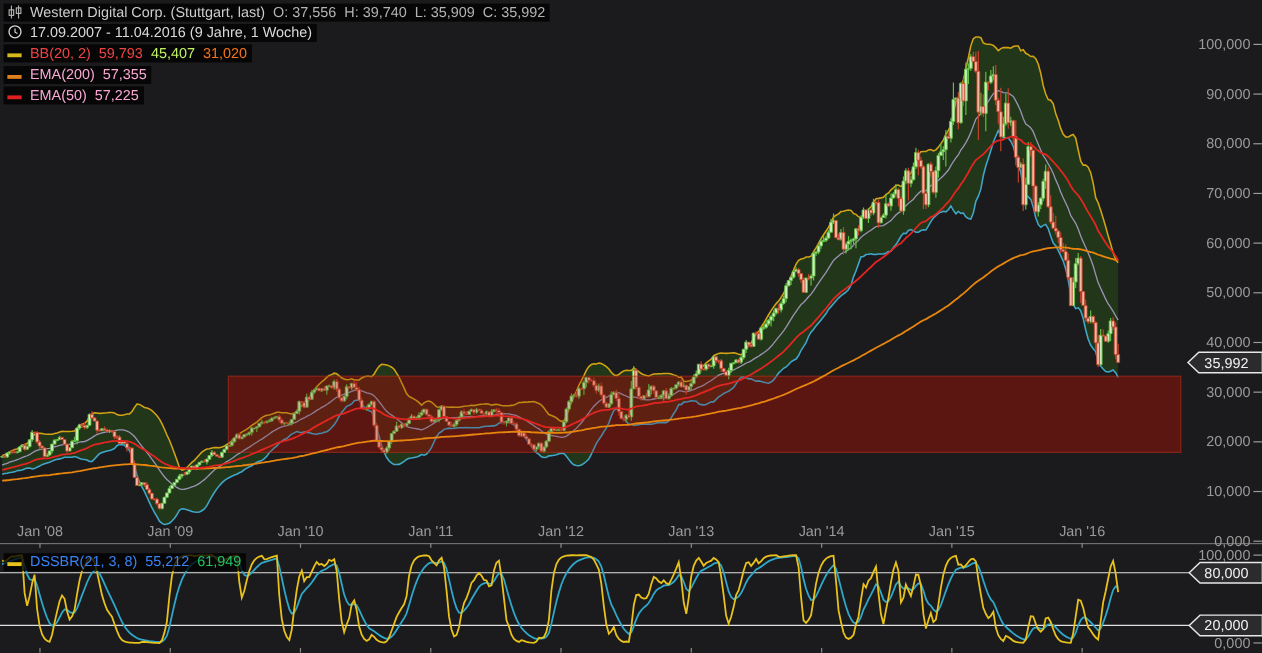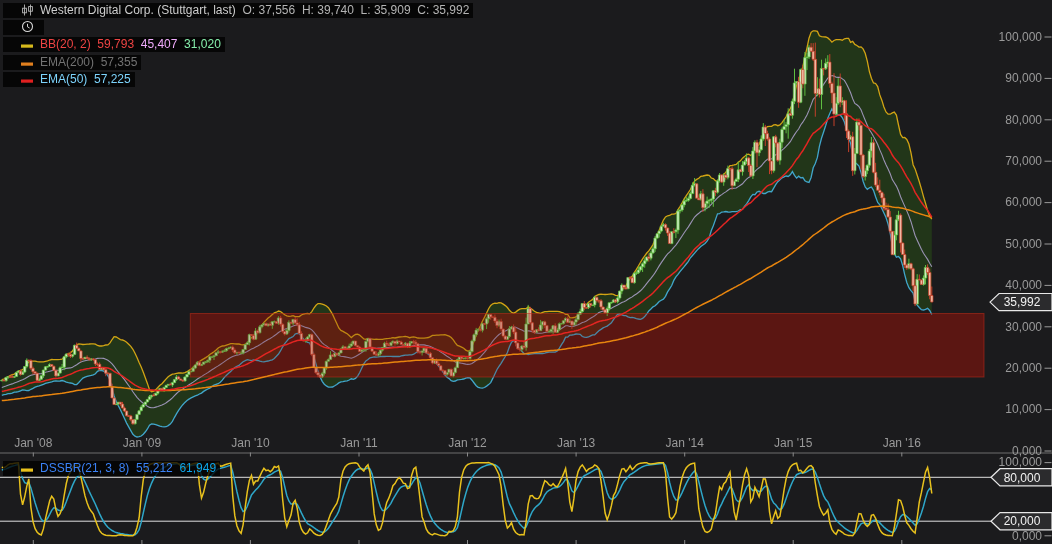--- a/index.html
+++ b/index.html
@@ -1,17 +1,17 @@
 <!DOCTYPE html>
 <html><head><meta charset="utf-8"><style>
   html,body{margin:0;padding:0;background:#1b1b1d;width:1052px;height:544px;overflow:hidden}
   .ax{font:12px "Liberation Sans",sans-serif;fill:#9a9a9a}
   .tag{font:12px "Liberation Sans",sans-serif;fill:#f2f2f2}
   .lg{position:absolute;left:3px;font:12px "Liberation Sans",sans-serif;color:#c9c9c9;
-      background:rgba(0,0,0,0.78);padding:0 4px 1px 18px;white-space:nowrap;line-height:14px}
+      background:rgba(0,0,0,0.78);padding:0 4px 1px 3px;white-space:nowrap;line-height:14px}
   .lg svg{vertical-align:-2px;margin-right:6px}
 </style></head><body>
 <svg width="1052" height="544">
  <rect width="1052" height="544" fill="#1b1b1d"></rect>
  <path d="M1.8 379.6L3.9 379.0L6.0 377.8L8.0 376.7L10.1 375.5L12.2 374.6L14.3 374.1L16.4 372.6L18.4 371.0L20.5 370.5L22.6 369.6L24.7 367.6L26.8 364.3L28.8 361.8L30.9 361.3L33.0 361.1L35.1 361.2L37.2 361.6L39.2 361.8L41.3 361.9L43.4 361.8L45.5 361.3L47.6 360.8L49.7 360.0L51.7 359.5L53.8 359.6L55.9 359.6L58.0 359.6L60.1 359.4L62.1 359.1L64.2 357.0L66.3 354.7L68.4 353.6L70.5 352.8L72.5 351.0L74.6 347.3L76.7 344.8L78.8 343.9L80.9 344.2L82.9 344.5L85.0 344.3L87.1 344.1L89.2 344.0L91.3 343.8L93.3 343.8L95.4 344.1L97.5 345.5L99.6 346.0L101.7 346.0L103.7 345.7L105.8 345.0L107.9 344.9L110.0 342.9L112.1 339.5L114.1 336.7L116.2 337.0L118.3 338.2L120.4 339.6L122.5 340.0L124.5 340.8L126.6 342.2L128.7 344.2L130.8 346.4L132.9 349.3L135.0 353.3L137.0 357.5L139.1 362.5L141.2 366.9L143.3 372.3L145.4 378.0L147.4 383.4L149.5 389.6L151.6 391.7L153.7 391.2L155.8 389.6L157.8 387.5L159.9 385.3L162.0 383.7L164.1 381.3L166.2 378.9L168.2 376.8L170.3 375.3L172.4 374.2L174.5 373.9L176.6 373.3L178.6 373.0L180.7 373.0L182.8 373.1L184.9 372.6L187.0 371.7L189.0 370.4L191.1 369.1L193.2 367.3L195.3 365.3L197.4 362.9L199.4 361.5L201.5 360.1L203.6 358.9L205.7 357.6L207.8 356.2L209.8 354.4L211.9 353.1L214.0 351.7L216.1 349.9L218.2 348.0L220.3 346.8L222.3 346.0L224.4 345.8L226.5 345.1L228.6 344.4L230.7 343.6L232.7 343.6L234.8 343.9L236.9 344.0L239.0 344.0L241.1 344.6L243.1 344.9L245.2 344.2L247.3 343.4L249.4 340.2L251.5 337.7L253.5 336.6L255.6 333.6L257.7 331.5L259.8 328.3L261.9 325.2L263.9 322.3L266.0 320.2L268.1 318.1L270.2 316.5L272.3 314.5L274.3 312.9L276.4 312.2L278.5 311.0L280.6 311.5L282.7 313.2L284.7 314.8L286.8 315.9L288.9 316.4L291.0 316.2L293.1 315.7L295.2 316.7L297.2 316.7L299.3 316.6L301.4 315.0L303.5 314.0L305.6 313.6L307.6 313.5L309.7 313.9L311.8 311.6L313.9 308.0L316.0 305.3L318.0 303.6L320.1 303.7L322.2 304.2L324.3 304.9L326.4 306.0L328.4 307.7L330.5 310.9L332.6 314.4L334.7 319.0L336.8 323.4L338.8 327.9L340.9 330.4L343.0 331.4L345.1 332.6L347.2 333.8L349.2 335.5L351.3 337.6L353.4 335.7L355.5 334.5L357.6 334.2L359.6 335.1L361.7 336.9L363.8 339.0L365.9 339.4L368.0 338.4L370.0 338.9L372.1 339.1L374.2 339.3L376.3 339.2L378.4 339.3L380.5 339.4L382.5 339.3L384.6 338.9L386.7 338.6L388.8 338.4L390.9 338.1L392.9 337.7L395.0 338.0L397.1 337.5L399.2 337.0L401.3 336.8L403.3 336.7L405.4 336.4L407.5 336.9L409.6 337.7L411.7 337.2L413.7 336.9L415.8 337.3L417.9 338.0L420.0 338.2L422.1 338.1L424.1 338.1L426.2 337.8L428.3 337.5L430.4 336.6L432.5 335.4L434.5 335.4L436.6 335.1L438.7 335.2L440.8 334.9L442.9 334.8L444.9 334.6L447.0 335.4L449.1 336.2L451.2 337.5L453.3 339.9L455.3 342.8L457.4 345.4L459.5 346.2L461.6 347.1L463.7 348.2L465.8 350.1L467.8 351.1L469.9 350.7L472.0 346.6L474.1 341.1L476.2 335.3L478.2 330.2L480.3 326.1L482.4 321.2L484.5 317.2L486.6 313.0L488.6 308.7L490.7 305.5L492.8 303.8L494.9 303.2L497.0 303.3L499.0 302.6L501.1 302.9L503.2 304.1L505.3 305.6L507.4 307.5L509.4 310.2L511.5 312.3L513.6 313.1L515.7 312.1L517.8 310.4L519.8 309.1L521.9 308.6L524.0 308.7L526.1 308.7L528.2 306.7L530.2 308.0L532.3 309.6L534.4 311.3L536.5 312.4L538.6 312.9L540.6 313.4L542.7 312.4L544.8 311.7L546.9 311.6L549.0 311.4L551.1 311.4L553.1 311.3L555.2 311.3L557.3 311.3L559.4 311.6L561.5 312.4L563.5 313.0L565.6 314.4L567.7 314.3L569.8 317.7L571.9 317.9L573.9 317.5L576.0 316.9L578.1 315.1L580.2 313.0L582.3 308.8L584.3 306.6L586.4 304.6L588.5 302.3L590.6 300.7L592.7 299.4L594.7 296.4L596.8 295.4L598.9 294.5L601.0 294.2L603.1 294.4L605.1 294.5L607.2 294.4L609.3 294.1L611.4 293.9L613.5 294.4L615.5 295.3L617.6 295.6L619.7 293.6L621.8 290.1L623.9 287.7L625.9 285.9L628.0 281.7L630.1 278.2L632.2 276.3L634.3 272.7L636.4 269.4L638.4 266.0L640.5 262.3L642.6 258.9L644.7 255.8L646.8 253.0L648.8 250.9L650.9 247.8L653.0 244.6L655.1 239.5L657.2 234.8L659.2 230.3L661.3 225.1L663.4 220.1L665.5 217.0L667.6 215.8L669.6 215.5L671.7 214.2L673.8 214.2L675.9 213.5L678.0 209.7L680.0 206.5L682.1 202.8L684.2 198.9L686.3 195.6L688.4 192.5L690.4 189.5L692.5 185.0L694.6 180.9L696.7 179.4L698.8 178.2L700.8 176.3L702.9 176.0L705.0 175.5L707.1 175.0L709.2 175.3L711.3 178.0L713.3 178.6L715.4 180.6L717.5 181.7L719.6 178.2L721.7 177.1L723.7 174.3L725.8 172.4L727.9 168.7L730.0 165.6L732.1 165.3L734.1 164.9L736.2 164.4L738.3 162.2L740.4 160.8L742.5 158.2L744.5 156.6L746.6 154.5L748.7 154.2L750.8 155.5L752.9 153.1L754.9 148.0L757.0 146.8L759.1 144.3L761.2 139.7L763.3 133.0L765.3 128.9L767.4 126.5L769.5 126.3L771.6 126.3L773.7 124.9L775.7 124.6L777.8 125.7L779.9 124.9L782.0 122.6L784.1 119.7L786.1 116.8L788.2 111.9L790.3 108.6L792.4 104.3L794.5 93.8L796.6 84.9L798.6 81.8L800.7 72.2L802.8 67.0L804.9 56.9L807.0 47.9L809.0 38.2L811.1 32.3L813.2 30.8L815.3 30.8L817.4 31.4L819.4 35.8L821.5 36.6L823.6 36.8L825.7 37.0L827.8 37.9L829.8 39.7L831.9 42.2L834.0 40.5L836.1 39.7L838.2 39.7L840.2 39.7L842.3 40.2L844.4 38.8L846.5 38.4L848.6 38.3L850.6 42.3L852.7 41.4L854.8 44.4L856.9 45.5L859.0 47.1L861.0 46.9L863.1 48.9L865.2 53.3L867.3 61.1L869.4 71.6L871.4 78.3L873.5 82.9L875.6 83.5L877.7 86.6L879.8 94.9L881.9 100.4L883.9 107.0L886.0 112.0L888.1 114.1L890.2 114.2L892.3 112.9L894.3 112.1L896.4 115.0L898.5 125.0L900.6 134.4L902.7 137.6L904.7 137.5L906.8 139.4L908.9 144.0L911.0 152.8L913.1 164.7L915.1 168.9L917.2 175.3L919.3 181.8L921.4 188.9L923.5 196.6L925.5 203.2L927.6 210.5L929.7 216.1L931.8 219.1L931.8 314.5L929.7 310.5L927.6 308.3L925.5 309.3L923.5 310.0L921.4 309.6L919.3 307.5L917.2 305.1L915.1 302.0L913.1 293.0L911.0 290.6L908.9 287.7L906.8 282.5L904.7 274.6L902.7 265.6L900.6 258.9L898.5 256.5L896.4 257.2L894.3 253.5L892.3 246.2L890.2 233.2L888.1 224.1L886.0 217.6L883.9 213.0L881.9 208.8L879.8 204.8L877.7 202.5L875.6 196.8L873.5 190.4L871.4 187.0L869.4 187.8L867.3 189.4L865.2 187.0L863.1 181.2L861.0 172.4L859.0 166.1L856.9 164.1L854.8 162.3L852.7 155.9L850.6 143.1L848.6 138.1L846.5 129.8L844.4 122.0L842.3 117.7L840.2 115.0L838.2 115.0L836.1 114.7L834.0 111.8L831.9 108.8L829.8 113.5L827.8 118.3L825.7 125.5L823.6 132.0L821.5 138.3L819.4 146.4L817.4 157.4L815.3 163.5L813.2 167.8L811.1 177.5L809.0 182.5L807.0 182.0L804.9 180.7L802.8 177.5L800.7 177.8L798.6 176.2L796.6 178.1L794.5 175.3L792.4 171.6L790.3 174.8L788.2 176.5L786.1 176.0L784.1 176.8L782.0 177.8L779.9 179.7L777.8 181.7L775.7 184.7L773.7 188.2L771.6 191.7L769.5 191.5L767.4 192.1L765.3 193.5L763.3 193.5L761.2 192.4L759.1 191.3L757.0 192.0L754.9 194.7L752.9 194.4L750.8 196.9L748.7 200.6L746.6 203.8L744.5 206.3L742.5 209.3L740.4 209.6L738.3 211.0L736.2 211.6L734.1 211.6L732.1 211.6L730.0 212.1L727.9 212.0L725.8 211.5L723.7 211.9L721.7 212.1L719.6 213.7L717.5 213.9L715.4 219.9L713.3 225.8L711.3 230.5L709.2 237.7L707.1 241.2L705.0 243.5L702.9 245.0L700.8 246.6L698.8 248.4L696.7 250.6L694.6 253.1L692.5 255.5L690.4 257.8L688.4 261.3L686.3 264.0L684.2 266.7L682.1 269.1L680.0 271.6L678.0 274.4L675.9 276.8L673.8 280.4L671.7 285.5L669.6 288.8L667.6 291.9L665.5 296.3L663.4 299.2L661.3 300.2L659.2 301.5L657.2 303.7L655.1 305.8L653.0 306.9L650.9 309.0L648.8 310.9L646.8 313.8L644.7 316.6L642.6 318.4L640.5 319.3L638.4 319.0L636.4 318.6L634.3 317.9L632.2 317.4L630.1 317.7L628.0 316.8L625.9 315.6L623.9 315.7L621.8 314.9L619.7 314.0L617.6 314.4L615.5 316.8L613.5 319.7L611.4 322.8L609.3 324.4L607.2 326.1L605.1 327.0L603.1 327.9L601.0 329.4L598.9 330.8L596.8 332.8L594.7 334.9L592.7 334.9L590.6 335.9L588.5 337.0L586.4 337.4L584.3 337.2L582.3 336.5L580.2 334.4L578.1 334.2L576.0 334.0L573.9 334.6L571.9 335.0L569.8 335.1L567.7 337.2L565.6 337.2L563.5 341.6L561.5 344.6L559.4 348.1L557.3 350.9L555.2 352.2L553.1 352.2L551.1 352.2L549.0 352.2L546.9 352.5L544.8 353.2L542.7 353.5L540.6 353.3L538.6 353.5L536.5 353.5L534.4 353.6L532.3 353.9L530.2 354.2L528.2 354.6L526.1 353.6L524.0 353.6L521.9 351.3L519.8 349.2L517.8 346.0L515.7 342.4L513.6 340.6L511.5 342.2L509.4 346.8L507.4 352.5L505.3 356.5L503.2 359.9L501.1 363.3L499.0 366.4L497.0 369.5L494.9 373.9L492.8 378.4L490.7 382.6L488.6 384.6L486.6 386.1L484.5 387.5L482.4 388.1L480.3 387.9L478.2 387.3L476.2 385.7L474.1 383.0L472.0 380.2L469.9 377.9L467.8 377.7L465.8 378.1L463.7 379.0L461.6 379.4L459.5 379.7L457.4 379.9L455.3 381.0L453.3 381.3L451.2 380.6L449.1 378.6L447.0 377.2L444.9 375.1L442.9 371.9L440.8 369.2L438.7 366.1L436.6 363.8L434.5 361.4L432.5 359.5L430.4 356.2L428.3 354.1L426.2 353.0L424.1 351.7L422.1 351.6L420.0 351.4L417.9 351.8L415.8 352.7L413.7 354.2L411.7 354.9L409.6 354.9L407.5 355.2L405.4 355.2L403.3 355.5L401.3 355.9L399.2 356.5L397.1 356.5L395.0 356.4L392.9 356.5L390.9 356.4L388.8 356.3L386.7 356.4L384.6 356.5L382.5 356.5L380.5 356.6L378.4 356.9L376.3 357.1L374.2 356.8L372.1 357.3L370.0 357.8L368.0 359.6L365.9 360.9L363.8 363.9L361.7 368.3L359.6 372.8L357.6 376.1L355.5 378.4L353.4 379.4L351.3 378.8L349.2 380.0L347.2 380.8L345.1 381.2L343.0 381.6L340.9 381.9L338.8 382.9L336.8 384.5L334.7 385.8L332.6 387.0L330.5 387.1L328.4 387.1L326.4 385.9L324.3 384.2L322.2 381.3L320.1 376.9L318.0 371.1L316.0 364.2L313.9 356.5L311.8 348.2L309.7 343.0L307.6 342.3L305.6 341.2L303.5 339.0L301.4 336.5L299.3 333.5L297.2 333.3L295.2 334.0L293.1 336.6L291.0 337.7L288.9 338.6L286.8 341.2L284.7 343.7L282.7 346.8L280.6 350.7L278.5 354.0L276.4 356.3L274.3 358.5L272.3 359.8L270.2 360.3L268.1 361.0L266.0 361.3L263.9 361.8L261.9 361.6L259.8 361.2L257.7 360.5L255.6 360.4L253.5 359.9L251.5 360.6L249.4 360.2L247.3 359.6L245.2 360.7L243.1 361.7L241.1 363.5L239.0 365.4L236.9 366.3L234.8 367.6L232.7 369.4L230.7 371.6L228.6 373.3L226.5 375.2L224.4 377.3L222.3 380.2L220.3 382.2L218.2 383.7L216.1 384.3L214.0 385.2L211.9 386.5L209.8 388.1L207.8 389.0L205.7 390.1L203.6 391.4L201.5 393.1L199.4 394.0L197.4 395.2L195.3 395.9L193.2 396.9L191.1 397.9L189.0 399.1L187.0 400.5L184.9 402.4L182.8 404.7L180.7 407.4L178.6 410.4L176.6 413.7L174.5 417.3L172.4 421.4L170.3 424.1L168.2 425.6L166.2 426.7L164.1 426.8L162.0 426.6L159.9 426.2L157.8 425.4L155.8 424.7L153.7 424.1L151.6 423.9L149.5 425.2L147.4 429.0L145.4 431.8L143.3 434.2L141.2 436.0L139.1 436.7L137.0 437.0L135.0 436.2L132.9 434.3L130.8 430.6L128.7 426.9L126.6 423.1L124.5 418.6L122.5 414.2L120.4 409.7L118.3 405.8L116.2 401.6L114.1 396.0L112.1 388.2L110.0 380.6L107.9 375.4L105.8 373.4L103.7 371.0L101.7 370.5L99.6 370.4L97.5 371.4L95.4 373.8L93.3 374.8L91.3 375.4L89.2 375.8L87.1 376.4L85.0 377.1L82.9 378.1L80.9 380.1L78.8 382.5L76.7 384.5L74.6 384.6L72.5 383.4L70.5 383.0L68.4 382.7L66.3 382.1L64.2 381.1L62.1 380.5L60.1 381.0L58.0 381.1L55.9 381.0L53.8 381.1L51.7 381.8L49.7 382.4L47.6 382.8L45.5 383.3L43.4 384.3L41.3 385.2L39.2 385.9L37.2 386.4L35.1 387.2L33.0 388.4L30.9 389.3L28.8 390.5L26.8 390.7L24.7 390.1L22.6 390.0L20.5 390.8L18.4 391.7L16.4 392.0L14.3 392.2L12.2 393.2L10.1 393.6L8.0 393.7L6.0 394.3L3.9 394.6L1.8 395.3Z" fill="#223619"></path>
  <rect x="190.3" y="313.5" width="793.7" height="63.5" fill="rgba(143,21,14,0.50)"></rect>
  <path d="M1.8 387.5L3.9 386.8L6.0 386.1L8.0 385.2L10.1 384.5L12.2 383.9L14.3 383.1L16.4 382.3L18.4 381.4L20.5 380.6L22.6 379.8L24.7 378.8L26.8 377.5L28.8 376.2L30.9 375.3L33.0 374.7L35.1 374.2L37.2 374.0L39.2 373.8L41.3 373.6L43.4 373.0L45.5 372.3L47.6 371.8L49.7 371.2L51.7 370.7L53.8 370.3L55.9 370.3L58.0 370.3L60.1 370.2L62.1 369.8L64.2 369.0L66.3 368.4L68.4 368.1L70.5 367.9L72.5 367.2L74.6 365.9L76.7 364.7L78.8 363.2L80.9 362.1L82.9 361.3L85.0 360.7L87.1 360.2L89.2 359.9L91.3 359.6L93.3 359.3L95.4 359.0L97.5 358.4L99.6 358.2L101.7 358.2L103.7 358.4L105.8 359.2L107.9 360.2L110.0 361.8L112.1 363.8L114.1 366.3L116.2 369.3L118.3 372.0L120.4 374.6L122.5 377.1L124.5 379.7L126.6 382.6L128.7 385.5L130.8 388.5L132.9 391.8L135.0 394.7L137.0 397.3L139.1 399.6L141.2 401.5L143.3 403.3L145.4 404.9L147.4 406.2L149.5 407.4L151.6 407.8L153.7 407.7L155.8 407.1L157.8 406.5L159.9 405.8L162.0 405.1L164.1 404.1L166.2 402.8L168.2 401.2L170.3 399.7L172.4 397.8L174.5 395.6L176.6 393.5L178.6 391.7L180.7 390.2L182.8 388.9L184.9 387.5L187.0 386.1L189.0 384.7L191.1 383.5L193.2 382.1L195.3 380.6L197.4 379.0L199.4 377.8L201.5 376.6L203.6 375.1L205.7 373.9L207.8 372.6L209.8 371.2L211.9 369.8L214.0 368.5L216.1 367.1L218.2 365.9L220.3 364.5L222.3 363.1L224.4 361.6L226.5 360.1L228.6 358.8L230.7 357.6L232.7 356.5L234.8 355.8L236.9 355.1L239.0 354.7L241.1 354.0L243.1 353.3L245.2 352.4L247.3 351.5L249.4 350.2L251.5 349.1L253.5 348.3L255.6 347.0L257.7 346.0L259.8 344.8L261.9 343.4L263.9 342.0L266.0 340.8L268.1 339.5L270.2 338.4L272.3 337.1L274.3 335.7L276.4 334.2L278.5 332.5L280.6 331.1L282.7 330.0L284.7 329.2L286.8 328.5L288.9 327.5L291.0 326.9L293.1 326.1L295.2 325.3L297.2 325.0L299.3 325.1L301.4 325.7L303.5 326.5L305.6 327.4L307.6 327.9L309.7 328.5L311.8 329.9L313.9 332.2L316.0 334.8L318.0 337.4L320.1 340.3L322.2 342.8L324.3 344.6L326.4 345.9L328.4 347.4L330.5 349.0L332.6 350.7L334.7 352.4L336.8 354.0L338.8 355.4L340.9 356.2L343.0 356.5L345.1 356.9L347.2 357.3L349.2 357.7L351.3 358.2L353.4 357.5L355.5 356.4L357.6 355.2L359.6 354.0L361.7 352.6L363.8 351.4L365.9 350.1L368.0 349.0L370.0 348.4L372.1 348.2L374.2 348.1L376.3 348.2L378.4 348.1L380.5 348.0L382.5 347.9L384.6 347.7L386.7 347.5L388.8 347.4L390.9 347.2L392.9 347.1L395.0 347.2L397.1 347.0L399.2 346.7L401.3 346.4L403.3 346.1L405.4 345.8L407.5 346.1L409.6 346.3L411.7 346.0L413.7 345.6L415.8 345.0L417.9 344.9L420.0 344.8L422.1 344.9L424.1 344.9L426.2 345.4L428.3 345.8L430.4 346.4L432.5 347.4L434.5 348.4L436.6 349.4L438.7 350.6L440.8 352.1L442.9 353.4L444.9 354.8L447.0 356.3L449.1 357.4L451.2 359.1L453.3 360.6L455.3 361.9L457.4 362.7L459.5 362.9L461.6 363.2L463.7 363.6L465.8 364.1L467.8 364.4L469.9 364.3L472.0 363.4L474.1 362.0L476.2 360.5L478.2 358.8L480.3 357.0L482.4 354.7L484.5 352.3L486.6 349.6L488.6 346.7L490.7 344.0L492.8 341.1L494.9 338.5L497.0 336.4L499.0 334.5L501.1 333.1L503.2 332.0L505.3 331.1L507.4 330.0L509.4 328.5L511.5 327.3L513.6 326.8L515.7 327.2L517.8 328.2L519.8 329.2L521.9 330.0L524.0 331.2L526.1 331.2L528.2 330.7L530.2 331.1L532.3 331.7L534.4 332.5L536.5 332.9L538.6 333.2L540.6 333.3L542.7 333.0L544.8 332.5L546.9 332.1L549.0 331.8L551.1 331.8L553.1 331.7L555.2 331.8L557.3 331.1L559.4 329.8L561.5 328.5L563.5 327.3L565.6 325.8L567.7 325.7L569.8 326.4L571.9 326.5L573.9 326.1L576.0 325.4L578.1 324.7L580.2 323.7L582.3 322.6L584.3 321.9L586.4 321.0L588.5 319.6L590.6 318.3L592.7 317.1L594.7 315.7L596.8 314.1L598.9 312.6L601.0 311.8L603.1 311.1L605.1 310.7L607.2 310.3L609.3 309.3L611.4 308.3L613.5 307.1L615.5 306.1L617.6 305.0L619.7 303.8L621.8 302.5L623.9 301.7L625.9 300.8L628.0 299.3L630.1 298.0L632.2 296.9L634.3 295.3L636.4 294.0L638.4 292.5L640.5 290.8L642.6 288.6L644.7 286.2L646.8 283.4L648.8 280.9L650.9 278.4L653.0 275.7L655.1 272.6L657.2 269.2L659.2 265.9L661.3 262.6L663.4 259.6L665.5 256.6L667.6 253.8L669.6 252.1L671.7 249.8L673.8 247.3L675.9 245.1L678.0 242.1L680.0 239.1L682.1 236.0L684.2 232.8L686.3 229.8L688.4 226.9L690.4 223.6L692.5 220.3L694.6 217.0L696.7 215.0L698.8 213.3L700.8 211.5L702.9 210.5L705.0 209.5L707.1 208.1L709.2 206.5L711.3 204.3L713.3 202.2L715.4 200.2L717.5 197.8L719.6 196.0L721.7 194.6L723.7 193.1L725.8 191.9L727.9 190.3L730.0 188.8L732.1 188.4L734.1 188.2L736.2 188.0L738.3 186.6L740.4 185.2L742.5 183.8L744.5 181.4L746.6 179.2L748.7 177.4L750.8 176.2L752.9 173.8L754.9 171.4L757.0 169.4L759.1 167.8L761.2 166.0L763.3 163.3L765.3 161.2L767.4 159.3L769.5 158.9L771.6 159.0L773.7 156.6L775.7 154.6L777.8 153.7L779.9 152.3L782.0 150.2L784.1 148.3L786.1 146.4L788.2 144.2L790.3 141.7L792.4 138.0L794.5 134.6L796.6 131.5L798.6 129.0L800.7 125.0L802.8 122.2L804.9 118.8L807.0 114.9L809.0 110.4L811.1 104.9L813.2 99.3L815.3 97.1L817.4 94.4L819.4 91.1L821.5 87.4L823.6 84.4L825.7 81.2L827.8 78.1L829.8 76.6L831.9 75.5L834.0 76.1L836.1 77.2L838.2 77.4L840.2 77.4L842.3 78.9L844.4 80.4L846.5 84.1L848.6 88.2L850.6 92.7L852.7 98.7L854.8 103.4L856.9 104.8L859.0 106.6L861.0 109.7L863.1 115.1L865.2 120.2L867.3 125.2L869.4 129.7L871.4 132.7L873.5 136.6L875.6 140.2L877.7 144.5L879.8 149.9L881.9 154.6L883.9 160.0L886.0 164.8L888.1 169.1L890.2 173.7L892.3 179.6L894.3 182.8L896.4 186.1L898.5 190.8L900.6 196.7L902.7 201.6L904.7 206.1L906.8 210.9L908.9 215.9L911.0 221.7L913.1 228.9L915.1 235.5L917.2 240.2L919.3 244.7L921.4 249.3L923.5 253.3L925.5 256.2L927.6 259.4L929.7 263.3L931.8 266.8" fill="none" stroke="#9b93b5" stroke-width="1.1"></path>
  <path d="M1.8 379.6L3.9 379.0L6.0 377.8L8.0 376.7L10.1 375.5L12.2 374.6L14.3 374.1L16.4 372.6L18.4 371.0L20.5 370.5L22.6 369.6L24.7 367.6L26.8 364.3L28.8 361.8L30.9 361.3L33.0 361.1L35.1 361.2L37.2 361.6L39.2 361.8L41.3 361.9L43.4 361.8L45.5 361.3L47.6 360.8L49.7 360.0L51.7 359.5L53.8 359.6L55.9 359.6L58.0 359.6L60.1 359.4L62.1 359.1L64.2 357.0L66.3 354.7L68.4 353.6L70.5 352.8L72.5 351.0L74.6 347.3L76.7 344.8L78.8 343.9L80.9 344.2L82.9 344.5L85.0 344.3L87.1 344.1L89.2 344.0L91.3 343.8L93.3 343.8L95.4 344.1L97.5 345.5L99.6 346.0L101.7 346.0L103.7 345.7L105.8 345.0L107.9 344.9L110.0 342.9L112.1 339.5L114.1 336.7L116.2 337.0L118.3 338.2L120.4 339.6L122.5 340.0L124.5 340.8L126.6 342.2L128.7 344.2L130.8 346.4L132.9 349.3L135.0 353.3L137.0 357.5L139.1 362.5L141.2 366.9L143.3 372.3L145.4 378.0L147.4 383.4L149.5 389.6L151.6 391.7L153.7 391.2L155.8 389.6L157.8 387.5L159.9 385.3L162.0 383.7L164.1 381.3L166.2 378.9L168.2 376.8L170.3 375.3L172.4 374.2L174.5 373.9L176.6 373.3L178.6 373.0L180.7 373.0L182.8 373.1L184.9 372.6L187.0 371.7L189.0 370.4L191.1 369.1L193.2 367.3L195.3 365.3L197.4 362.9L199.4 361.5L201.5 360.1L203.6 358.9L205.7 357.6L207.8 356.2L209.8 354.4L211.9 353.1L214.0 351.7L216.1 349.9L218.2 348.0L220.3 346.8L222.3 346.0L224.4 345.8L226.5 345.1L228.6 344.4L230.7 343.6L232.7 343.6L234.8 343.9L236.9 344.0L239.0 344.0L241.1 344.6L243.1 344.9L245.2 344.2L247.3 343.4L249.4 340.2L251.5 337.7L253.5 336.6L255.6 333.6L257.7 331.5L259.8 328.3L261.9 325.2L263.9 322.3L266.0 320.2L268.1 318.1L270.2 316.5L272.3 314.5L274.3 312.9L276.4 312.2L278.5 311.0L280.6 311.5L282.7 313.2L284.7 314.8L286.8 315.9L288.9 316.4L291.0 316.2L293.1 315.7L295.2 316.7L297.2 316.7L299.3 316.6L301.4 315.0L303.5 314.0L305.6 313.6L307.6 313.5L309.7 313.9L311.8 311.6L313.9 308.0L316.0 305.3L318.0 303.6L320.1 303.7L322.2 304.2L324.3 304.9L326.4 306.0L328.4 307.7L330.5 310.9L332.6 314.4L334.7 319.0L336.8 323.4L338.8 327.9L340.9 330.4L343.0 331.4L345.1 332.6L347.2 333.8L349.2 335.5L351.3 337.6L353.4 335.7L355.5 334.5L357.6 334.2L359.6 335.1L361.7 336.9L363.8 339.0L365.9 339.4L368.0 338.4L370.0 338.9L372.1 339.1L374.2 339.3L376.3 339.2L378.4 339.3L380.5 339.4L382.5 339.3L384.6 338.9L386.7 338.6L388.8 338.4L390.9 338.1L392.9 337.7L395.0 338.0L397.1 337.5L399.2 337.0L401.3 336.8L403.3 336.7L405.4 336.4L407.5 336.9L409.6 337.7L411.7 337.2L413.7 336.9L415.8 337.3L417.9 338.0L420.0 338.2L422.1 338.1L424.1 338.1L426.2 337.8L428.3 337.5L430.4 336.6L432.5 335.4L434.5 335.4L436.6 335.1L438.7 335.2L440.8 334.9L442.9 334.8L444.9 334.6L447.0 335.4L449.1 336.2L451.2 337.5L453.3 339.9L455.3 342.8L457.4 345.4L459.5 346.2L461.6 347.1L463.7 348.2L465.8 350.1L467.8 351.1L469.9 350.7L472.0 346.6L474.1 341.1L476.2 335.3L478.2 330.2L480.3 326.1L482.4 321.2L484.5 317.2L486.6 313.0L488.6 308.7L490.7 305.5L492.8 303.8L494.9 303.2L497.0 303.3L499.0 302.6L501.1 302.9L503.2 304.1L505.3 305.6L507.4 307.5L509.4 310.2L511.5 312.3L513.6 313.1L515.7 312.1L517.8 310.4L519.8 309.1L521.9 308.6L524.0 308.7L526.1 308.7L528.2 306.7L530.2 308.0L532.3 309.6L534.4 311.3L536.5 312.4L538.6 312.9L540.6 313.4L542.7 312.4L544.8 311.7L546.9 311.6L549.0 311.4L551.1 311.4L553.1 311.3L555.2 311.3L557.3 311.3L559.4 311.6L561.5 312.4L563.5 313.0L565.6 314.4L567.7 314.3L569.8 317.7L571.9 317.9L573.9 317.5L576.0 316.9L578.1 315.1L580.2 313.0L582.3 308.8L584.3 306.6L586.4 304.6L588.5 302.3L590.6 300.7L592.7 299.4L594.7 296.4L596.8 295.4L598.9 294.5L601.0 294.2L603.1 294.4L605.1 294.5L607.2 294.4L609.3 294.1L611.4 293.9L613.5 294.4L615.5 295.3L617.6 295.6L619.7 293.6L621.8 290.1L623.9 287.7L625.9 285.9L628.0 281.7L630.1 278.2L632.2 276.3L634.3 272.7L636.4 269.4L638.4 266.0L640.5 262.3L642.6 258.9L644.7 255.8L646.8 253.0L648.8 250.9L650.9 247.8L653.0 244.6L655.1 239.5L657.2 234.8L659.2 230.3L661.3 225.1L663.4 220.1L665.5 217.0L667.6 215.8L669.6 215.5L671.7 214.2L673.8 214.2L675.9 213.5L678.0 209.7L680.0 206.5L682.1 202.8L684.2 198.9L686.3 195.6L688.4 192.5L690.4 189.5L692.5 185.0L694.6 180.9L696.7 179.4L698.8 178.2L700.8 176.3L702.9 176.0L705.0 175.5L707.1 175.0L709.2 175.3L711.3 178.0L713.3 178.6L715.4 180.6L717.5 181.7L719.6 178.2L721.7 177.1L723.7 174.3L725.8 172.4L727.9 168.7L730.0 165.6L732.1 165.3L734.1 164.9L736.2 164.4L738.3 162.2L740.4 160.8L742.5 158.2L744.5 156.6L746.6 154.5L748.7 154.2L750.8 155.5L752.9 153.1L754.9 148.0L757.0 146.8L759.1 144.3L761.2 139.7L763.3 133.0L765.3 128.9L767.4 126.5L769.5 126.3L771.6 126.3L773.7 124.9L775.7 124.6L777.8 125.7L779.9 124.9L782.0 122.6L784.1 119.7L786.1 116.8L788.2 111.9L790.3 108.6L792.4 104.3L794.5 93.8L796.6 84.9L798.6 81.8L800.7 72.2L802.8 67.0L804.9 56.9L807.0 47.9L809.0 38.2L811.1 32.3L813.2 30.8L815.3 30.8L817.4 31.4L819.4 35.8L821.5 36.6L823.6 36.8L825.7 37.0L827.8 37.9L829.8 39.7L831.9 42.2L834.0 40.5L836.1 39.7L838.2 39.7L840.2 39.7L842.3 40.2L844.4 38.8L846.5 38.4L848.6 38.3L850.6 42.3L852.7 41.4L854.8 44.4L856.9 45.5L859.0 47.1L861.0 46.9L863.1 48.9L865.2 53.3L867.3 61.1L869.4 71.6L871.4 78.3L873.5 82.9L875.6 83.5L877.7 86.6L879.8 94.9L881.9 100.4L883.9 107.0L886.0 112.0L888.1 114.1L890.2 114.2L892.3 112.9L894.3 112.1L896.4 115.0L898.5 125.0L900.6 134.4L902.7 137.6L904.7 137.5L906.8 139.4L908.9 144.0L911.0 152.8L913.1 164.7L915.1 168.9L917.2 175.3L919.3 181.8L921.4 188.9L923.5 196.6L925.5 203.2L927.6 210.5L929.7 216.1L931.8 219.1" fill="none" stroke="#d2a414" stroke-width="1.3"></path>
  <path d="M1.8 395.3L3.9 394.6L6.0 394.3L8.0 393.7L10.1 393.6L12.2 393.2L14.3 392.2L16.4 392.0L18.4 391.7L20.5 390.8L22.6 390.0L24.7 390.1L26.8 390.7L28.8 390.5L30.9 389.3L33.0 388.4L35.1 387.2L37.2 386.4L39.2 385.9L41.3 385.2L43.4 384.3L45.5 383.3L47.6 382.8L49.7 382.4L51.7 381.8L53.8 381.1L55.9 381.0L58.0 381.1L60.1 381.0L62.1 380.5L64.2 381.1L66.3 382.1L68.4 382.7L70.5 383.0L72.5 383.4L74.6 384.6L76.7 384.5L78.8 382.5L80.9 380.1L82.9 378.1L85.0 377.1L87.1 376.4L89.2 375.8L91.3 375.4L93.3 374.8L95.4 373.8L97.5 371.4L99.6 370.4L101.7 370.5L103.7 371.0L105.8 373.4L107.9 375.4L110.0 380.6L112.1 388.2L114.1 396.0L116.2 401.6L118.3 405.8L120.4 409.7L122.5 414.2L124.5 418.6L126.6 423.1L128.7 426.9L130.8 430.6L132.9 434.3L135.0 436.2L137.0 437.0L139.1 436.7L141.2 436.0L143.3 434.2L145.4 431.8L147.4 429.0L149.5 425.2L151.6 423.9L153.7 424.1L155.8 424.7L157.8 425.4L159.9 426.2L162.0 426.6L164.1 426.8L166.2 426.7L168.2 425.6L170.3 424.1L172.4 421.4L174.5 417.3L176.6 413.7L178.6 410.4L180.7 407.4L182.8 404.7L184.9 402.4L187.0 400.5L189.0 399.1L191.1 397.9L193.2 396.9L195.3 395.9L197.4 395.2L199.4 394.0L201.5 393.1L203.6 391.4L205.7 390.1L207.8 389.0L209.8 388.1L211.9 386.5L214.0 385.2L216.1 384.3L218.2 383.7L220.3 382.2L222.3 380.2L224.4 377.3L226.5 375.2L228.6 373.3L230.7 371.6L232.7 369.4L234.8 367.6L236.9 366.3L239.0 365.4L241.1 363.5L243.1 361.7L245.2 360.7L247.3 359.6L249.4 360.2L251.5 360.6L253.5 359.9L255.6 360.4L257.7 360.5L259.8 361.2L261.9 361.6L263.9 361.8L266.0 361.3L268.1 361.0L270.2 360.3L272.3 359.8L274.3 358.5L276.4 356.3L278.5 354.0L280.6 350.7L282.7 346.8L284.7 343.7L286.8 341.2L288.9 338.6L291.0 337.7L293.1 336.6L295.2 334.0L297.2 333.3L299.3 333.5L301.4 336.5L303.5 339.0L305.6 341.2L307.6 342.3L309.7 343.0L311.8 348.2L313.9 356.5L316.0 364.2L318.0 371.1L320.1 376.9L322.2 381.3L324.3 384.2L326.4 385.9L328.4 387.1L330.5 387.1L332.6 387.0L334.7 385.8L336.8 384.5L338.8 382.9L340.9 381.9L343.0 381.6L345.1 381.2L347.2 380.8L349.2 380.0L351.3 378.8L353.4 379.4L355.5 378.4L357.6 376.1L359.6 372.8L361.7 368.3L363.8 363.9L365.9 360.9L368.0 359.6L370.0 357.8L372.1 357.3L374.2 356.8L376.3 357.1L378.4 356.9L380.5 356.6L382.5 356.5L384.6 356.5L386.7 356.4L388.8 356.3L390.9 356.4L392.9 356.5L395.0 356.4L397.1 356.5L399.2 356.5L401.3 355.9L403.3 355.5L405.4 355.2L407.5 355.2L409.6 354.9L411.7 354.9L413.7 354.2L415.8 352.7L417.9 351.8L420.0 351.4L422.1 351.6L424.1 351.7L426.2 353.0L428.3 354.1L430.4 356.2L432.5 359.5L434.5 361.4L436.6 363.8L438.7 366.1L440.8 369.2L442.9 371.9L444.9 375.1L447.0 377.2L449.1 378.6L451.2 380.6L453.3 381.3L455.3 381.0L457.4 379.9L459.5 379.7L461.6 379.4L463.7 379.0L465.8 378.1L467.8 377.7L469.9 377.9L472.0 380.2L474.1 383.0L476.2 385.7L478.2 387.3L480.3 387.9L482.4 388.1L484.5 387.5L486.6 386.1L488.6 384.6L490.7 382.6L492.8 378.4L494.9 373.9L497.0 369.5L499.0 366.4L501.1 363.3L503.2 359.9L505.3 356.5L507.4 352.5L509.4 346.8L511.5 342.2L513.6 340.6L515.7 342.4L517.8 346.0L519.8 349.2L521.9 351.3L524.0 353.6L526.1 353.6L528.2 354.6L530.2 354.2L532.3 353.9L534.4 353.6L536.5 353.5L538.6 353.5L540.6 353.3L542.7 353.5L544.8 353.2L546.9 352.5L549.0 352.2L551.1 352.2L553.1 352.2L555.2 352.2L557.3 350.9L559.4 348.1L561.5 344.6L563.5 341.6L565.6 337.2L567.7 337.2L569.8 335.1L571.9 335.0L573.9 334.6L576.0 334.0L578.1 334.2L580.2 334.4L582.3 336.5L584.3 337.2L586.4 337.4L588.5 337.0L590.6 335.9L592.7 334.9L594.7 334.9L596.8 332.8L598.9 330.8L601.0 329.4L603.1 327.9L605.1 327.0L607.2 326.1L609.3 324.4L611.4 322.8L613.5 319.7L615.5 316.8L617.6 314.4L619.7 314.0L621.8 314.9L623.9 315.7L625.9 315.6L628.0 316.8L630.1 317.7L632.2 317.4L634.3 317.9L636.4 318.6L638.4 319.0L640.5 319.3L642.6 318.4L644.7 316.6L646.8 313.8L648.8 310.9L650.9 309.0L653.0 306.9L655.1 305.8L657.2 303.7L659.2 301.5L661.3 300.2L663.4 299.2L665.5 296.3L667.6 291.9L669.6 288.8L671.7 285.5L673.8 280.4L675.9 276.8L678.0 274.4L680.0 271.6L682.1 269.1L684.2 266.7L686.3 264.0L688.4 261.3L690.4 257.8L692.5 255.5L694.6 253.1L696.7 250.6L698.8 248.4L700.8 246.6L702.9 245.0L705.0 243.5L707.1 241.2L709.2 237.7L711.3 230.5L713.3 225.8L715.4 219.9L717.5 213.9L719.6 213.7L721.7 212.1L723.7 211.9L725.8 211.5L727.9 212.0L730.0 212.1L732.1 211.6L734.1 211.6L736.2 211.6L738.3 211.0L740.4 209.6L742.5 209.3L744.5 206.3L746.6 203.8L748.7 200.6L750.8 196.9L752.9 194.4L754.9 194.7L757.0 192.0L759.1 191.3L761.2 192.4L763.3 193.5L765.3 193.5L767.4 192.1L769.5 191.5L771.6 191.7L773.7 188.2L775.7 184.7L777.8 181.7L779.9 179.7L782.0 177.8L784.1 176.8L786.1 176.0L788.2 176.5L790.3 174.8L792.4 171.6L794.5 175.3L796.6 178.1L798.6 176.2L800.7 177.8L802.8 177.5L804.9 180.7L807.0 182.0L809.0 182.5L811.1 177.5L813.2 167.8L815.3 163.5L817.4 157.4L819.4 146.4L821.5 138.3L823.6 132.0L825.7 125.5L827.8 118.3L829.8 113.5L831.9 108.8L834.0 111.8L836.1 114.7L838.2 115.0L840.2 115.0L842.3 117.7L844.4 122.0L846.5 129.8L848.6 138.1L850.6 143.1L852.7 155.9L854.8 162.3L856.9 164.1L859.0 166.1L861.0 172.4L863.1 181.2L865.2 187.0L867.3 189.4L869.4 187.8L871.4 187.0L873.5 190.4L875.6 196.8L877.7 202.5L879.8 204.8L881.9 208.8L883.9 213.0L886.0 217.6L888.1 224.1L890.2 233.2L892.3 246.2L894.3 253.5L896.4 257.2L898.5 256.5L900.6 258.9L902.7 265.6L904.7 274.6L906.8 282.5L908.9 287.7L911.0 290.6L913.1 293.0L915.1 302.0L917.2 305.1L919.3 307.5L921.4 309.6L923.5 310.0L925.5 309.3L927.6 308.3L929.7 310.5L931.8 314.5" fill="none" stroke="#41a6cb" stroke-width="1.3"></path>
  <path d="M1.8 379.7V381.1M6.0 376.8V381.6M8.0 376.1V379.0M14.3 376.3V378.0M16.4 371.7V376.8M18.4 370.3V372.6M22.6 371.1V374.7M24.7 366.1V373.1M26.8 358.4V368.2M39.2 377.8V380.8M41.3 375.5V379.8M43.4 369.7V377.9M45.5 366.1V370.4M47.6 365.9V367.8M49.7 363.2V366.6M58.0 373.0V375.9M60.1 366.4V373.6M62.1 364.0V367.9M64.2 356.1V370.2M66.3 353.2V358.2M72.5 354.4V357.5M74.6 344.6V355.1M85.0 356.9V358.9M91.3 358.0V360.9M101.7 367.4V369.6M116.2 403.8V404.8M118.3 402.1V404.7M135.0 419.2V424.5M137.0 413.9V419.7M139.1 410.2V415.0M141.2 405.1V411.2M143.3 403.5V407.6M145.4 401.9V404.5M147.4 399.1V402.3M149.5 395.0V400.3M151.6 394.9V398.5M155.8 392.7V396.0M157.8 389.7V394.9M159.9 388.3V391.2M164.1 386.9V391.5M166.2 385.0V388.1M168.2 384.0V385.6M172.4 381.8V387.1M174.5 379.2V382.9M176.6 375.0V380.9M184.9 376.4V381.5M187.0 373.9V377.2M189.0 370.6V375.1M191.1 370.6V372.1M193.2 366.2V372.0M195.3 364.4V369.1M197.4 361.1V365.7M201.5 364.0V365.8M203.6 361.9V364.4M205.7 361.0V363.3M207.8 359.5V363.1M209.8 355.6V363.0M211.9 356.6V357.4M214.0 355.3V360.0M216.1 352.4V355.8M218.2 349.8V353.9M222.3 350.3V352.9M224.4 349.1V351.5M226.5 347.7V351.7M228.6 346.9V349.2M230.7 346.5V348.4M236.9 352.2V354.5M241.1 351.1V353.5M243.1 349.1V354.5M245.2 344.4V349.6M247.3 341.3V344.8M249.4 333.7V345.4M255.6 328.0V339.6M259.8 325.0V333.4M261.9 324.0V328.4M263.9 322.6V325.3M268.1 323.8V326.6M272.3 321.2V328.9M274.3 320.5V321.8M278.5 316.3V324.7M286.8 328.9V335.0M288.9 320.3V332.7M293.1 318.9V325.1M305.6 338.1V342.6M307.6 336.0V341.1M309.7 333.8V338.2M322.2 371.9V378.1M324.3 367.3V375.6M326.4 360.8V369.9M328.4 358.4V361.5M330.5 351.2V359.6M334.7 352.9V357.3M338.8 352.1V355.3M340.9 347.9V353.0M343.0 345.1V349.7M347.2 346.8V349.3M349.2 343.6V349.9M351.3 341.7V347.0M353.4 341.0V344.6M361.7 348.3V351.5M363.8 348.3V350.1M365.9 340.5V351.8M368.0 337.9V342.6M378.4 352.0V356.5M380.5 349.5V355.5M382.5 347.3V351.5M384.6 341.8V348.0M390.9 342.1V345.8M392.9 340.4V343.2M397.1 339.7V344.8M405.4 342.1V347.4M409.6 341.1V347.7M411.7 341.0V343.5M422.1 350.5V355.5M424.1 347.9V352.9M434.5 360.0V363.9M447.0 372.1V376.4M449.1 369.0V374.4M453.3 371.9V377.2M455.3 366.6V373.5M457.4 358.6V367.7M459.5 356.5V359.9M463.7 358.1V359.4M465.8 356.2V359.5M469.9 350.1V359.6M472.0 339.6V352.7M474.1 333.4V341.7M476.2 327.9V336.6M478.2 328.3V331.4M482.4 322.7V332.4M486.6 317.3V329.1M488.6 314.3V322.8M499.0 319.6V326.8M507.4 336.4V340.0M509.4 326.0V337.8M511.5 325.9V329.4M521.9 345.1V351.8M526.1 317.6V350.7M528.2 304.9V324.1M536.5 329.3V332.4M540.6 319.9V330.7M542.7 321.3V328.9M549.0 329.6V332.8M551.1 328.5V332.8M553.1 325.0V333.8M557.3 327.8V333.0M559.4 322.5V330.7M561.5 323.2V324.5M563.5 320.4V324.5M565.6 317.4V322.1M569.8 318.5V322.7M573.9 321.9V325.4M576.0 317.8V325.0M578.1 312.1V320.5M580.2 308.7V314.9M582.3 303.3V312.6M588.5 303.5V309.0M592.7 304.7V305.9M594.7 295.9V307.3M607.2 306.5V316.1M609.3 302.6V310.6M611.4 301.9V303.7M613.5 299.1V302.3M617.6 296.2V303.3M619.7 290.6V299.6M621.8 283.4V294.2M628.0 277.2V288.8M634.3 272.5V283.7M636.4 271.1V275.0M638.4 266.6V274.0M640.5 265.9V271.5M642.6 262.5V272.0M644.7 258.3V267.7M646.8 256.9V262.2M650.9 251.2V260.4M653.0 246.5V253.9M655.1 235.9V251.9M657.2 233.5V238.7M659.2 230.8V237.6M661.3 225.0V232.3M663.4 222.8V226.4M671.7 231.3V244.1M675.9 228.6V238.1M678.0 209.0V233.8M680.0 209.2V213.4M682.1 204.0V211.8M684.2 198.8V207.3M686.3 196.7V201.9M688.4 196.4V201.7M690.4 191.7V199.4M692.5 182.4V193.8M694.6 178.0V186.6M700.8 190.9V200.5M705.0 201.8V211.3M707.1 196.6V208.3M709.2 198.8V207.7M711.3 198.2V203.4M713.3 190.0V206.8M717.5 179.4V193.5M719.6 173.0V182.6M723.7 173.6V185.8M727.9 165.6V179.3M734.1 180.4V186.0M736.2 177.7V181.5M738.3 161.5V182.1M742.5 161.1V175.6M744.5 160.2V165.3M746.6 153.4V164.0M752.9 147.1V179.0M754.9 140.3V153.5M759.1 146.8V156.1M761.2 135.4V150.6M763.3 123.1V140.8M773.7 136.1V172.7M779.9 138.7V164.7M782.0 127.5V148.1M784.1 119.8V129.8M786.1 121.9V133.3M788.2 108.3V138.7M792.4 98.6V118.7M794.5 68.7V104.1M796.6 81.3V85.2M800.7 68.6V103.2M804.9 52.0V95.8M807.0 53.0V70.1M809.0 45.1V59.1M817.4 77.2V96.1M821.5 59.7V109.3M825.7 58.4V70.0M827.8 55.2V67.1M836.1 97.2V116.7M838.2 78.1V104.9M842.3 97.2V105.1M850.6 134.9V140.2M854.8 148.0V174.5M856.9 118.4V153.7M865.2 168.3V180.5M867.3 164.4V174.1M869.4 149.0V167.7M871.4 137.0V157.6M894.3 231.1V254.8M896.4 214.9V240.3M898.5 210.8V221.1M908.9 258.7V269.3M917.2 274.2V304.5M923.5 275.4V285.6M925.5 265.0V284.4" stroke="#5fbe41" stroke-width="1" fill="none"></path>
@@ -92,28 +92,28 @@
   <line x1="3.5" y1="0.5" x2="3.5" y2="11.5"></line>
         <rect x="1.6" y="4.2" width="3.8" height="4.6"></rect>
   <line x1="9.5" y1="0.5" x2="9.5" y2="11.5"></line>
         <rect x="7.6" y="2.6" width="3.8" height="4.6"></rect>
  </g>
     </svg><span style="color:#cdcdcd">Western Digital Corp. (Stuttgart, last)</span><span style="color:#b4b4b4">&nbsp; O: 37,556&nbsp; H: 39,740&nbsp; L: 35,909&nbsp; C: 35,992</span></div>
 <div class="lg" style="top:20px">
  <svg width="13" height="13">
       <circle cx="6.5" cy="6.5" r="5.0" fill="none" stroke="#d6d6d6" stroke-width="1.1"></circle>
   <path d="M6.5 3.8V6.8L8.6 8" stroke="#d6d6d6" stroke-width="1" fill="none"></path>
-    </svg></div>
+    </svg><span style="color:#dadada">17.09.2007 - 11.04.2016 (9 Jahre, 1 Woche)</span></div>
 <div class="lg" style="top:37px">
  <svg width="13" height="8">
       <rect x="0" y="2.5" width="12" height="3.2" fill="#d6b91c"></rect>
-    </svg><span style="color:#ef4444">BB(20, 2)&nbsp; 59,793</span><span style="color:#f0abfc">&nbsp; 45,407</span><span style="color:#86efac">&nbsp; 31,020</span></div>
+    </svg><span style="color:#ef4444">BB(20, 2)&nbsp; 59,793</span><span style="color:#bef264">&nbsp; 45,407</span><span style="color:#f97316">&nbsp; 31,020</span></div>
 <div class="lg" style="top:54.5px">
  <svg width="13" height="8">
       <rect x="0" y="2.5" width="12" height="3.2" fill="#e07f1e"></rect>
-    </svg><span style="color:#737373">EMA(200)&nbsp; 57,355</span></div>
+    </svg><span style="color:#f9a8d4">EMA(200)&nbsp; 57,355</span></div>
 <div class="lg" style="top:71.5px">
  <svg width="13" height="8">
       <rect x="0" y="2.5" width="12" height="3.2" fill="#e02020"></rect>
-    </svg><span style="color:#7dd3fc">EMA(50)&nbsp; 57,225</span></div>
+    </svg><span style="color:#f9a8d4">EMA(50)&nbsp; 57,225</span></div>
 <div class="lg" style="top:461px">
  <svg width="13" height="8">
       <rect x="0" y="2.5" width="12" height="3.2" fill="#e8c11c"></rect>
-    </svg><span style="color:#3b82f6">DSSBR(21, 3, 8)&nbsp; 55,212</span><span style="color:#0ea5e9">&nbsp; 61,949</span></div>
+    </svg><span style="color:#3b82f6">DSSBR(21, 3, 8)&nbsp; 55,212</span><span style="color:#22c55e">&nbsp; 61,949</span></div>
 </body></html>

